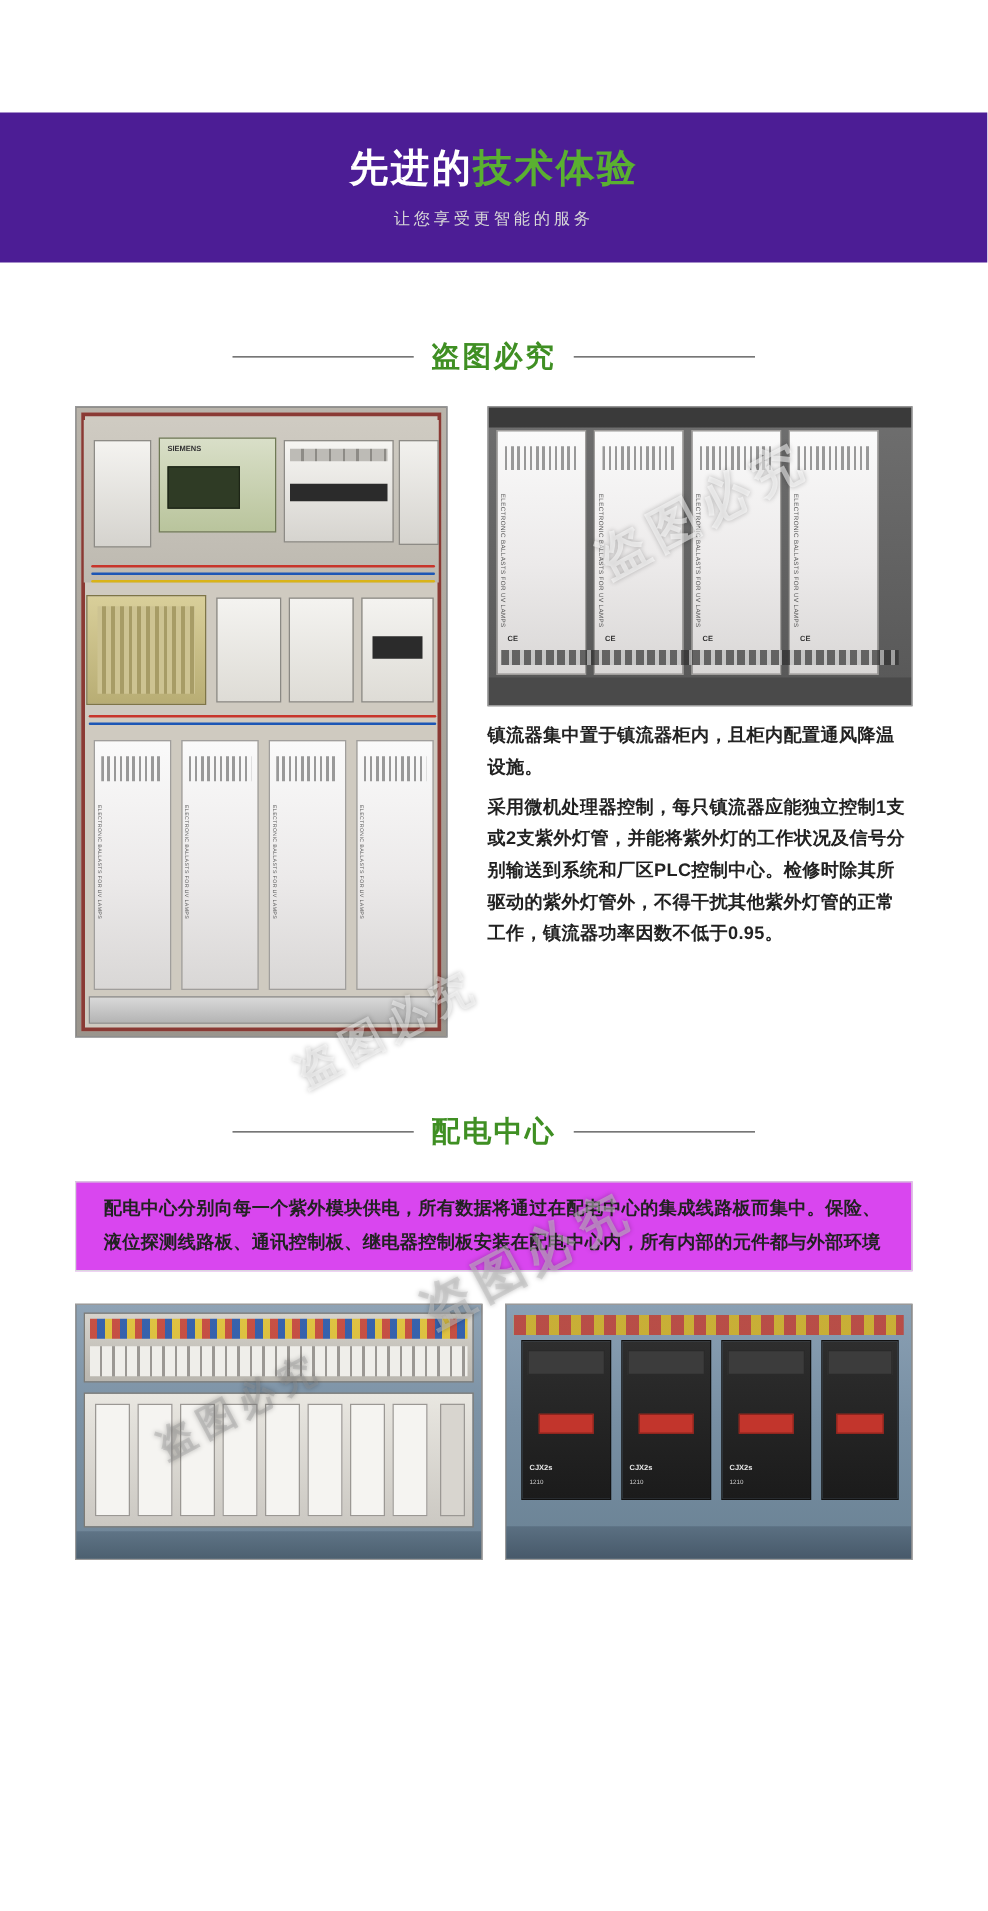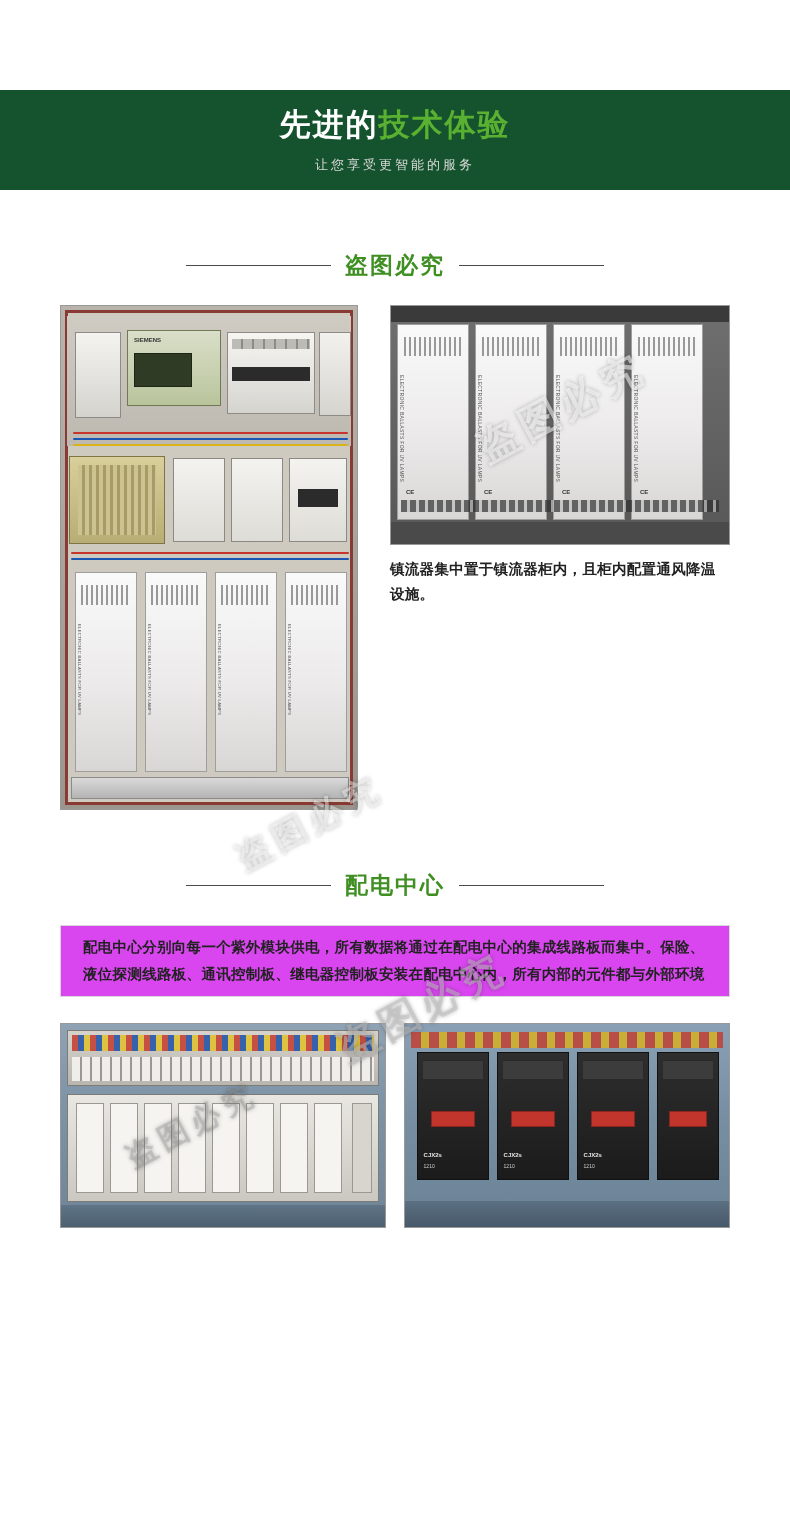--- a/index.html
+++ b/index.html
@@ -11,22 +11,22 @@
   body {
     width: 790px;
     min-height: 1529px;
     position: relative;
     overflow: hidden;
   }
 
   
   .hero {
     margin-top: 90px;
-    height: 100px;
-    background: #14532d;
+    height: 120px;
+    background: #4c1d95;
     color: #ffffff;
     display: flex;
     flex-direction: column;
     align-items: center;
     justify-content: center;
   }
   .hero-title {
     font-size: 31px;
     font-weight: bold;
     letter-spacing: 2px;
@@ -286,20 +286,21 @@
       <div class="ballast-unit" style="left:240px;top:18px;width:72px;height:196px;">
         <div class="unit-label" style="font-size:5px;">ELECTRONIC BALLASTS FOR UV LAMPS</div>
         <div style="position:absolute;left:8px;bottom:24px;font-size:6px;color:#333;font-weight:bold;">CE</div>
       </div>
       <div style="position:absolute;left:0;right:0;bottom:0;height:22px;background:#4a4a4a;"></div>
       <div style="position:absolute;left:10px;top:194px;right:10px;height:12px;background:repeating-linear-gradient(90deg,#2f2f2f 0 6px,#bdbdbd 6px 9px);opacity:.7;"></div>
     </div>
 
     <div class="desc">
       <p>镇流器集中置于镇流器柜内，且柜内配置通风降温设施。</p>
+      <p>采用微机处理器控制，每只镇流器应能独立控制1支或2支紫外灯管，并能将紫外灯的工作状况及信号分别输送到系统和厂区PLC控制中心。检修时除其所驱动的紫外灯管外，不得干扰其他紫外灯管的正常工作，镇流器功率因数不低于0.95。</p>
     </div>
   </div>
 </div>
 
 <div class="section-head">
   <div class="rule"></div>
   <div class="title">配电中心</div>
   <div class="rule"></div>
 </div>
 

